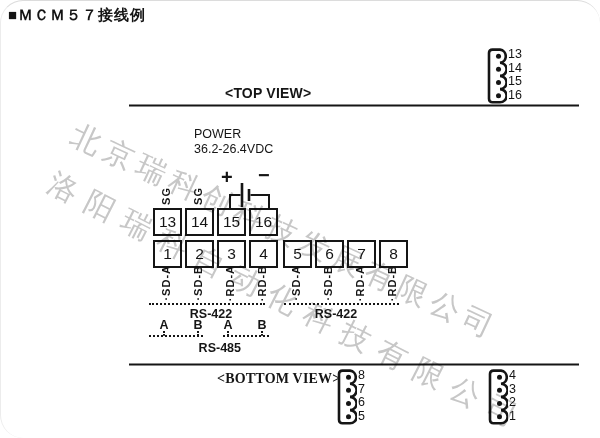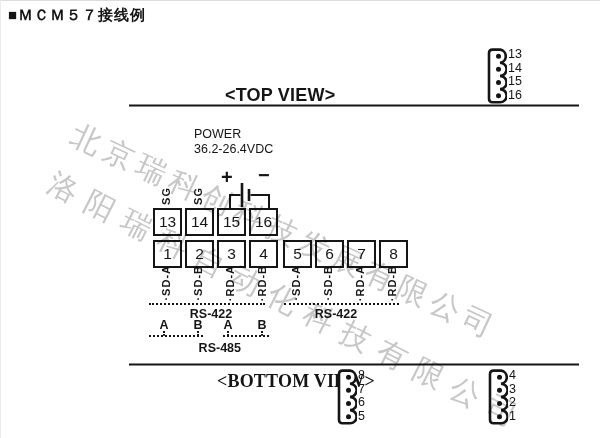--- a/index.html
+++ b/index.html
@@ -1,21 +1,21 @@
 <!DOCTYPE html>
 <html><head>
 <meta charset="utf-8">
 <style>
   html,body{margin:0;padding:0;background:#fff;}
   .stage{position:relative;width:600px;height:438px;background:#ffffff;overflow:hidden;
          font-family:"Liberation Sans",sans-serif;color:#151515;
-         border-top:1px solid #dcdcdc;border-left:1px solid #ececec;box-sizing:border-box;}
+         border-top:1px solid #dcdcdc;border-left:1px solid #ececec;box-sizing:border-box;border-radius:23px;}
   .abs{position:absolute;}
   .title{left:7px;top:5px;font-size:15px;font-weight:600;letter-spacing:1px;}
-  .viewlabel{font-weight:700;font-size:18px;letter-spacing:0.2px;}
+  .viewlabel{font-weight:700;font-size:14px;letter-spacing:0.2px;}
   .pwr{left:193px;top:126px;width:110px;text-align:left;font-weight:400;font-size:12.5px;line-height:15px;}
   .sign{font-weight:700;font-size:20px;line-height:18px;}
   .box{position:absolute;width:29px;height:28px;border:2.5px solid #151515;background:#fff;
        box-sizing:border-box;display:flex;align-items:center;justify-content:center;
        font-size:15.5px;font-weight:400;}
   .vtext{position:absolute;writing-mode:vertical-rl;transform:rotate(180deg);
          font-weight:700;font-size:11px;letter-spacing:1px;line-height:13px;}
   .sig::before{content:"\00B7";}
   .dotline{position:absolute;height:0;border-top:2px dotted #151515;}
   .vtick{position:absolute;width:0;height:5px;border-left:2px dotted #151515;}

